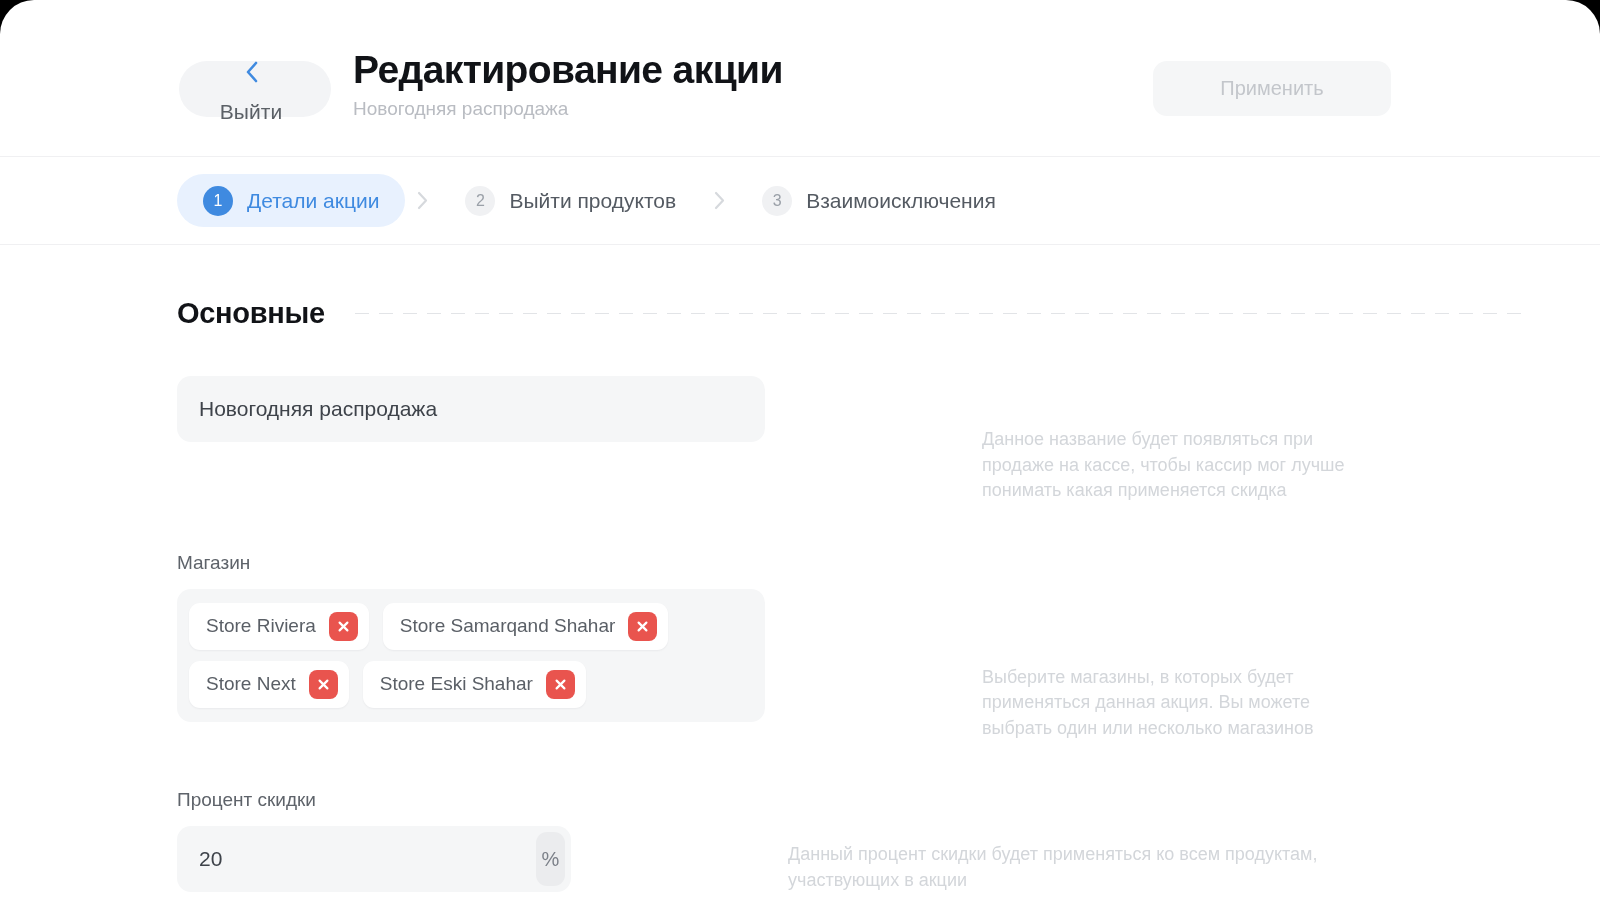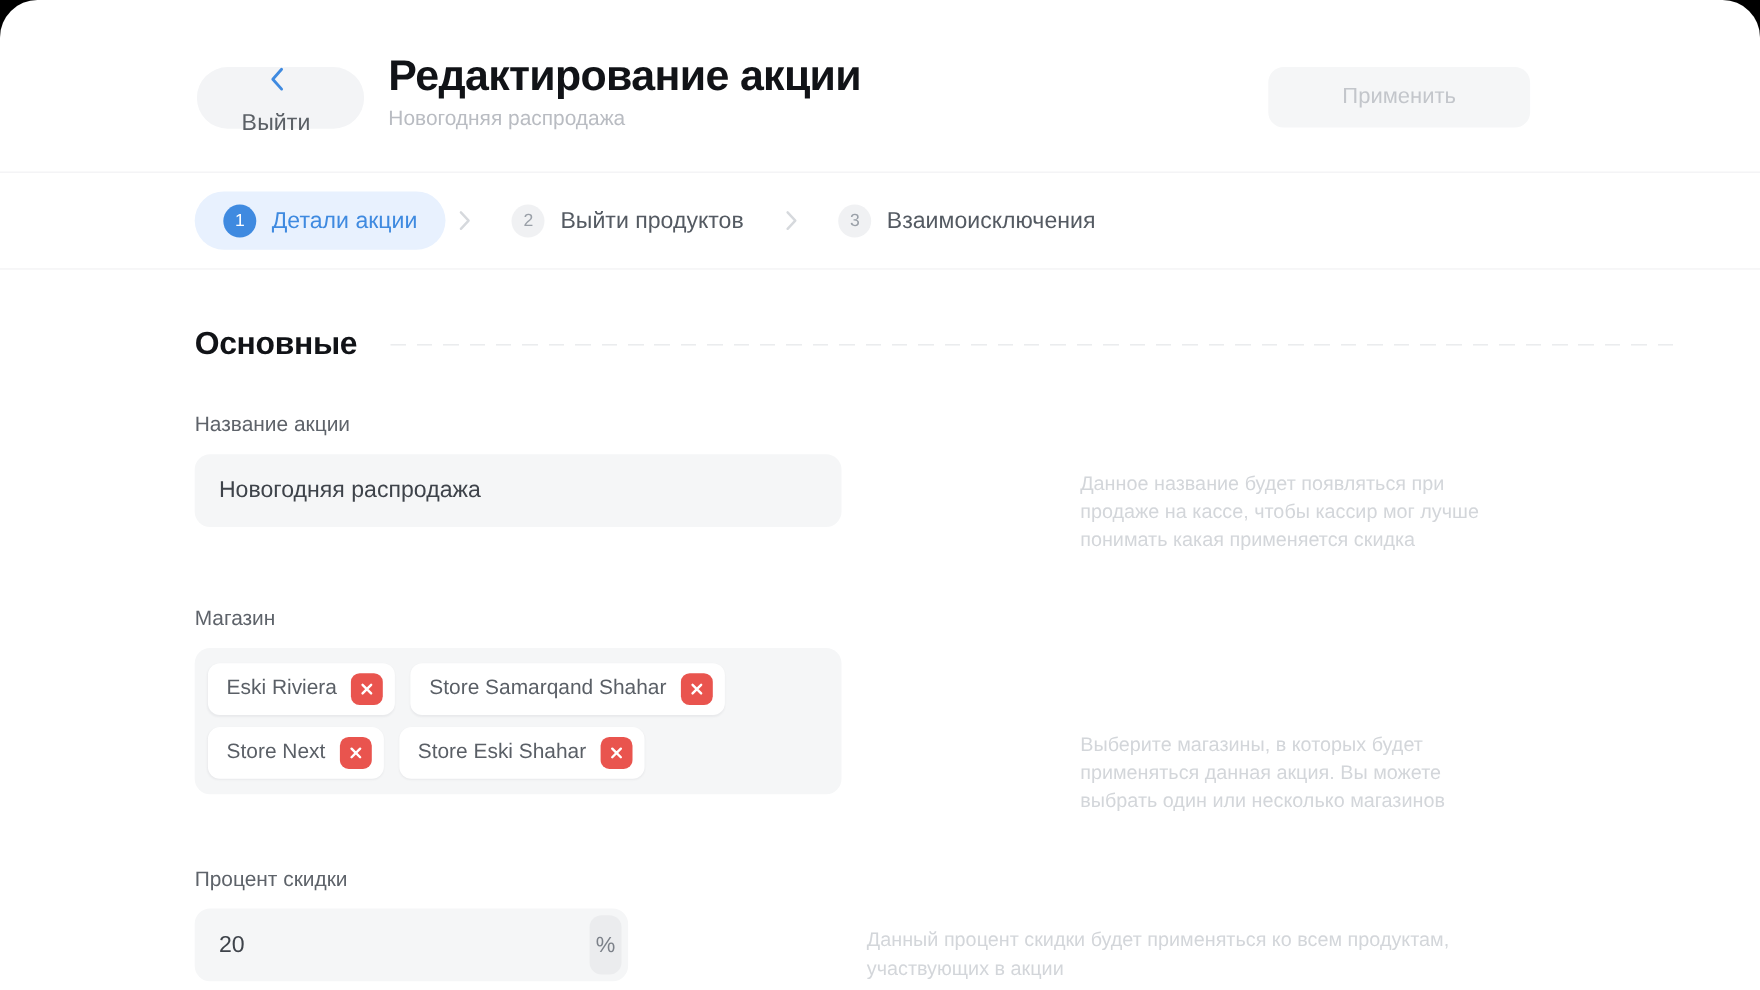--- a/index.html
+++ b/index.html
@@ -318,35 +318,34 @@
 
   <div class="content">
 
     <div class="section-head">
       <div class="section-title">Основные</div>
       <div class="section-rule"></div>
     </div>
 
     <div class="field-row row-gap-2">
       <div class="field-col">
-        <div class="field-label">Название акции</div>
         <input class="text-input" type="text" value="Новогодняя распродажа" style="">
       </div>
       <div class="hint-col" style="padding-top:51px; padding-left:217px;">
         <div class="hint">Данное название будет появляться при продаже на кассе, чтобы кассир мог лучше понимать какая применяется скидка</div>
       </div>
     </div>
 
     <div class="field-row row-gap-3">
       <div class="field-col">
         <div class="field-label">Магазин</div>
         <div class="chips-box">
 
           <div class="chip">
-            <span class="chip-label">Eski Riviera</span>
+            <span class="chip-label">Store Riviera</span>
             <button class="chip-remove">
               <svg width="13" height="13" viewBox="0 0 13 13" fill="none" xmlns="http://www.w3.org/2000/svg">
                 <path d="M2.6 2.6 L10.4 10.4 M10.4 2.6 L2.6 10.4" stroke="#ffffff" stroke-width="2.2" stroke-linecap="round"></path>
               </svg>
             </button>
           </div>
 
           <div class="chip">
             <span class="chip-label">Store Samarqand Shahar</span>
             <button class="chip-remove">

